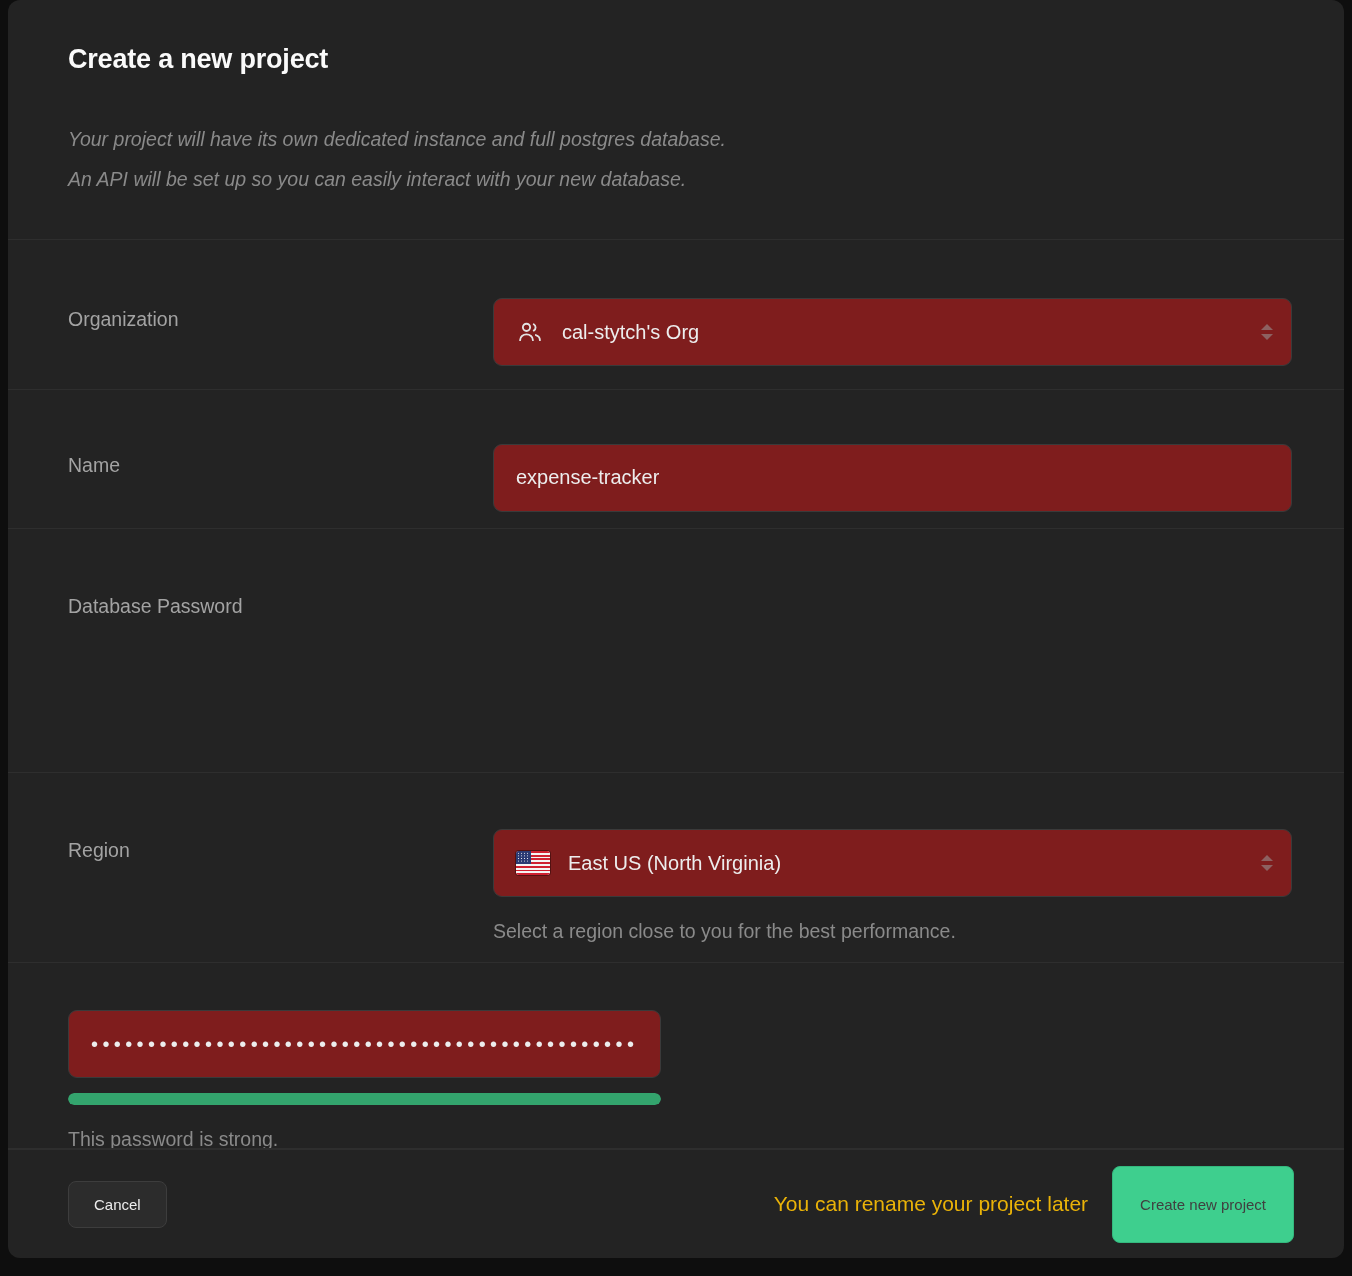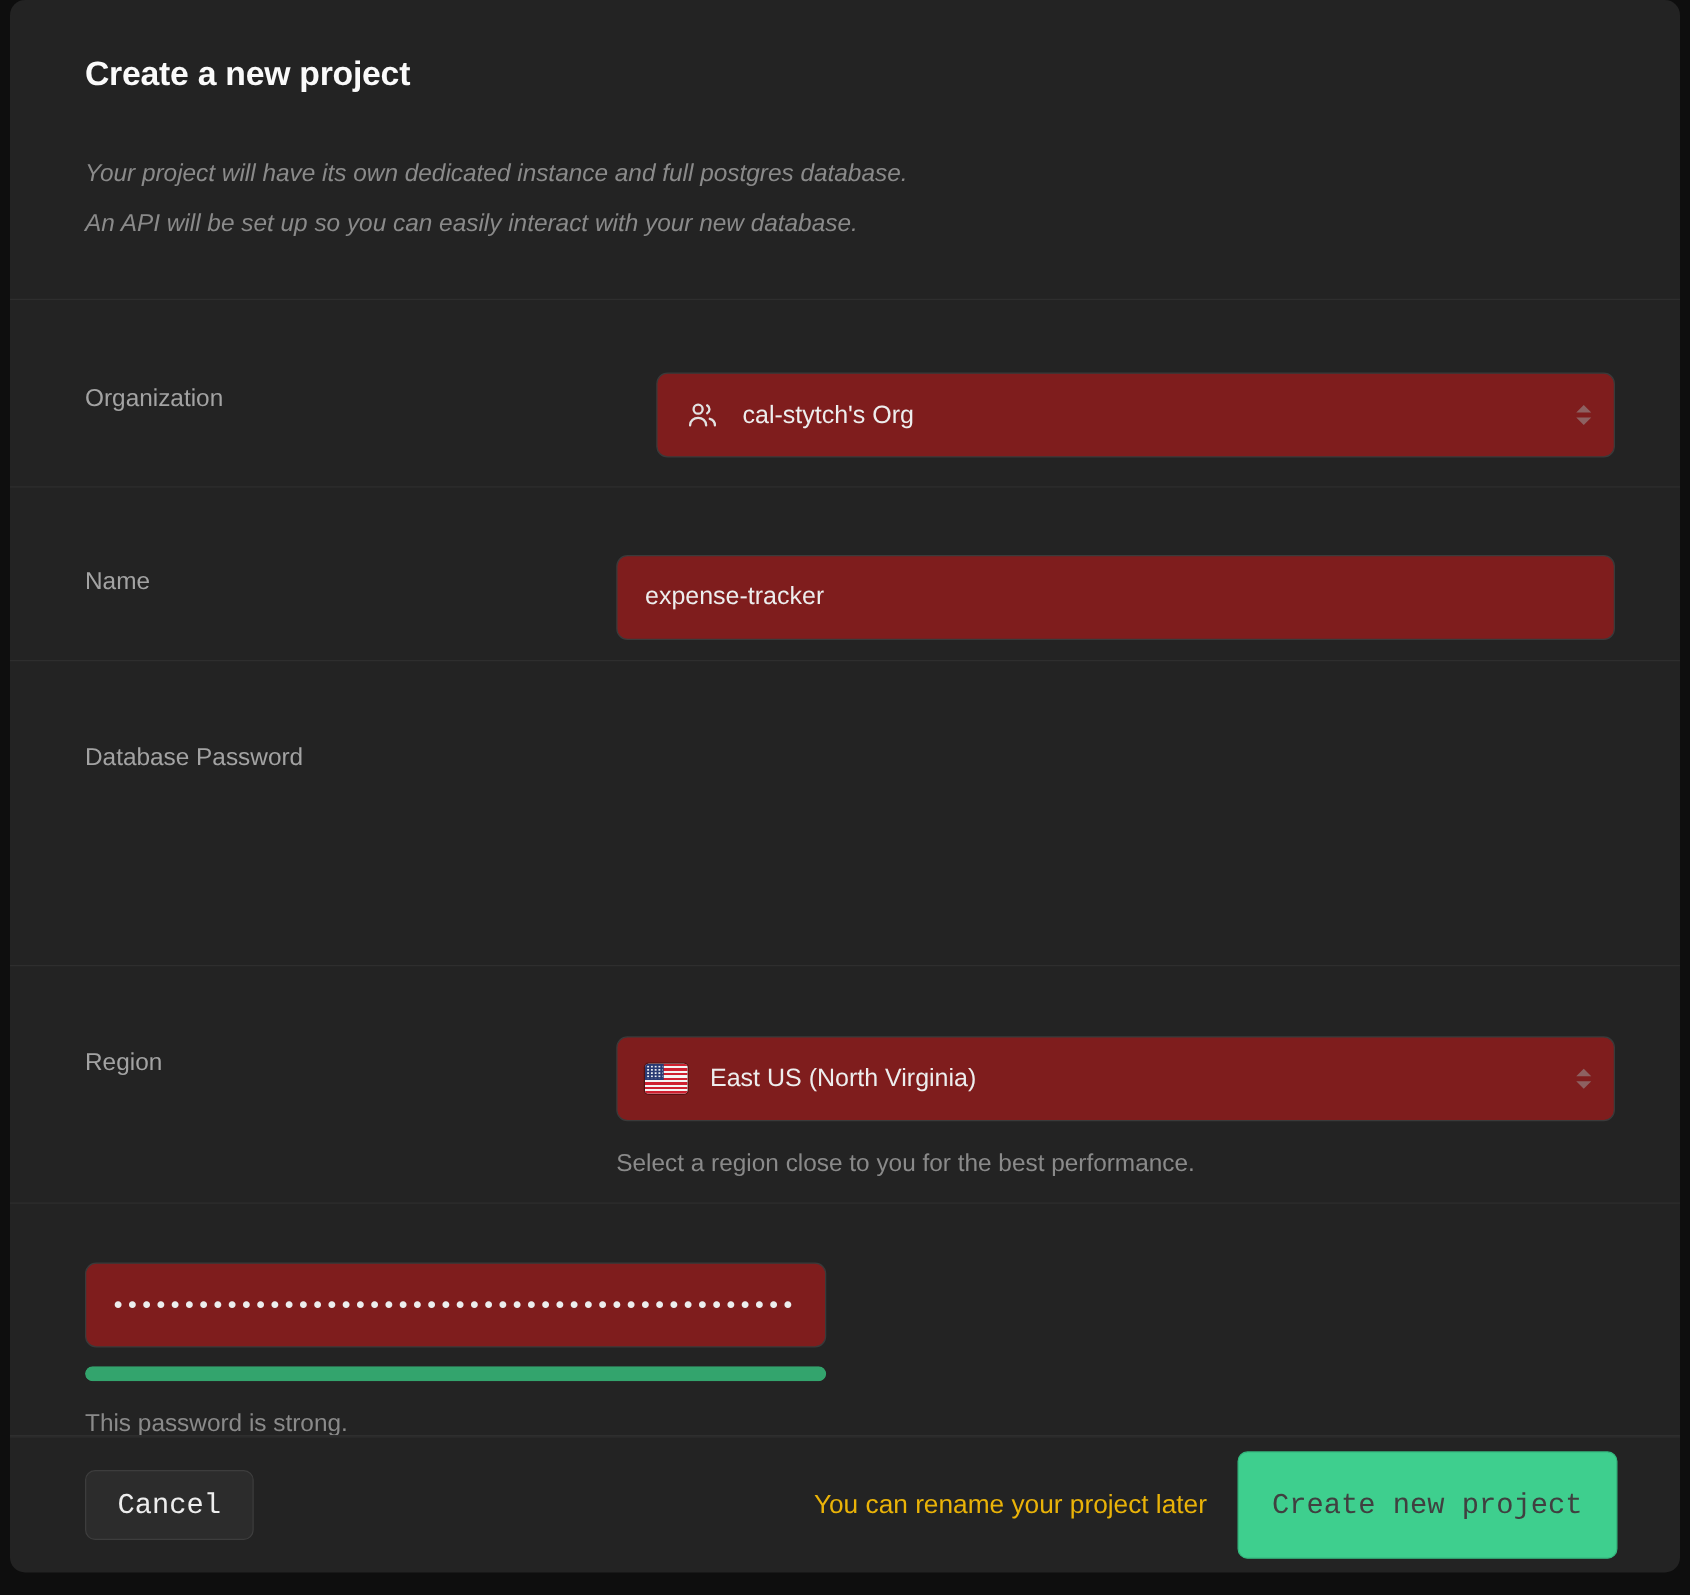--- a/index.html
+++ b/index.html
@@ -56,21 +56,21 @@
     flex: 0 0 425px;
     font-size: 19.5px;
     color: #a3a3a3;
     padding-top: 10px;
   }
   .row-control {
     flex: 1 1 auto;
     min-width: 0;
   }
 
-  .row-org     { height: 152px; padding-top: 58px; gap: 32px; }
+  .row-org     { height: 152px; padding-top: 58px; }
   .row-name    { height: 142px; padding-top: 54px; }
   .row-pass    { height: 244px; padding-top: 56px; flex-direction: column; }
   .row-region  { height: 193px; padding-top: 56px; }
   .row-plan    { height: 190px; padding-top: 56px; }
 
   
   .field {
     position: relative;
     width: 100%;
     height: 68px;
@@ -189,23 +189,23 @@
   
   .panel-footer {
     margin-top: auto;
     height: 112px;
     display: flex;
     align-items: center;
     padding: 0 50px 0 60px;
     border-top: 1px solid #2e2e2e;
   }
   .btn {
-    font-family: Liberation Mono, monospace;
+    font-family: Liberation Sans, sans-serif;
     border-radius: 8px;
-    font-size: 23px;
+    font-size: 15px;
     cursor: pointer;
     border: 1px solid transparent;
     white-space: nowrap;
   }
   .btn-cancel {
     background: #2c2c2c;
     border-color: #3d3d3d;
     color: #ededed;
     padding: 14px 25px;
   }

